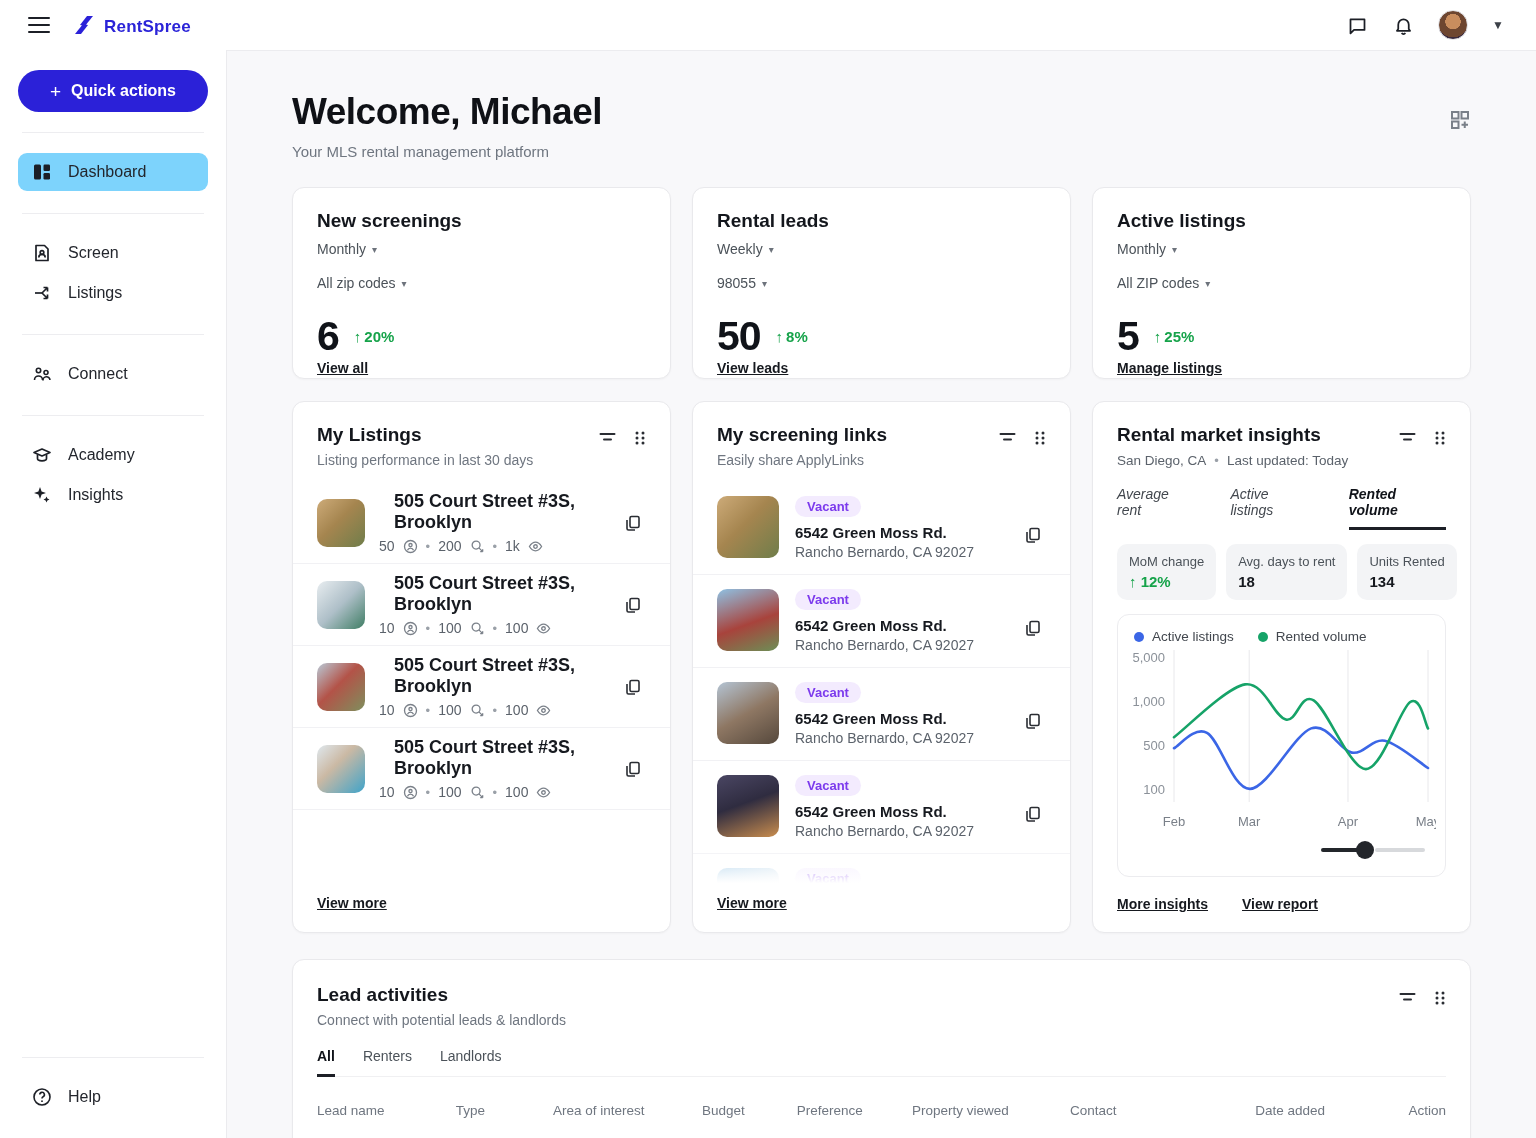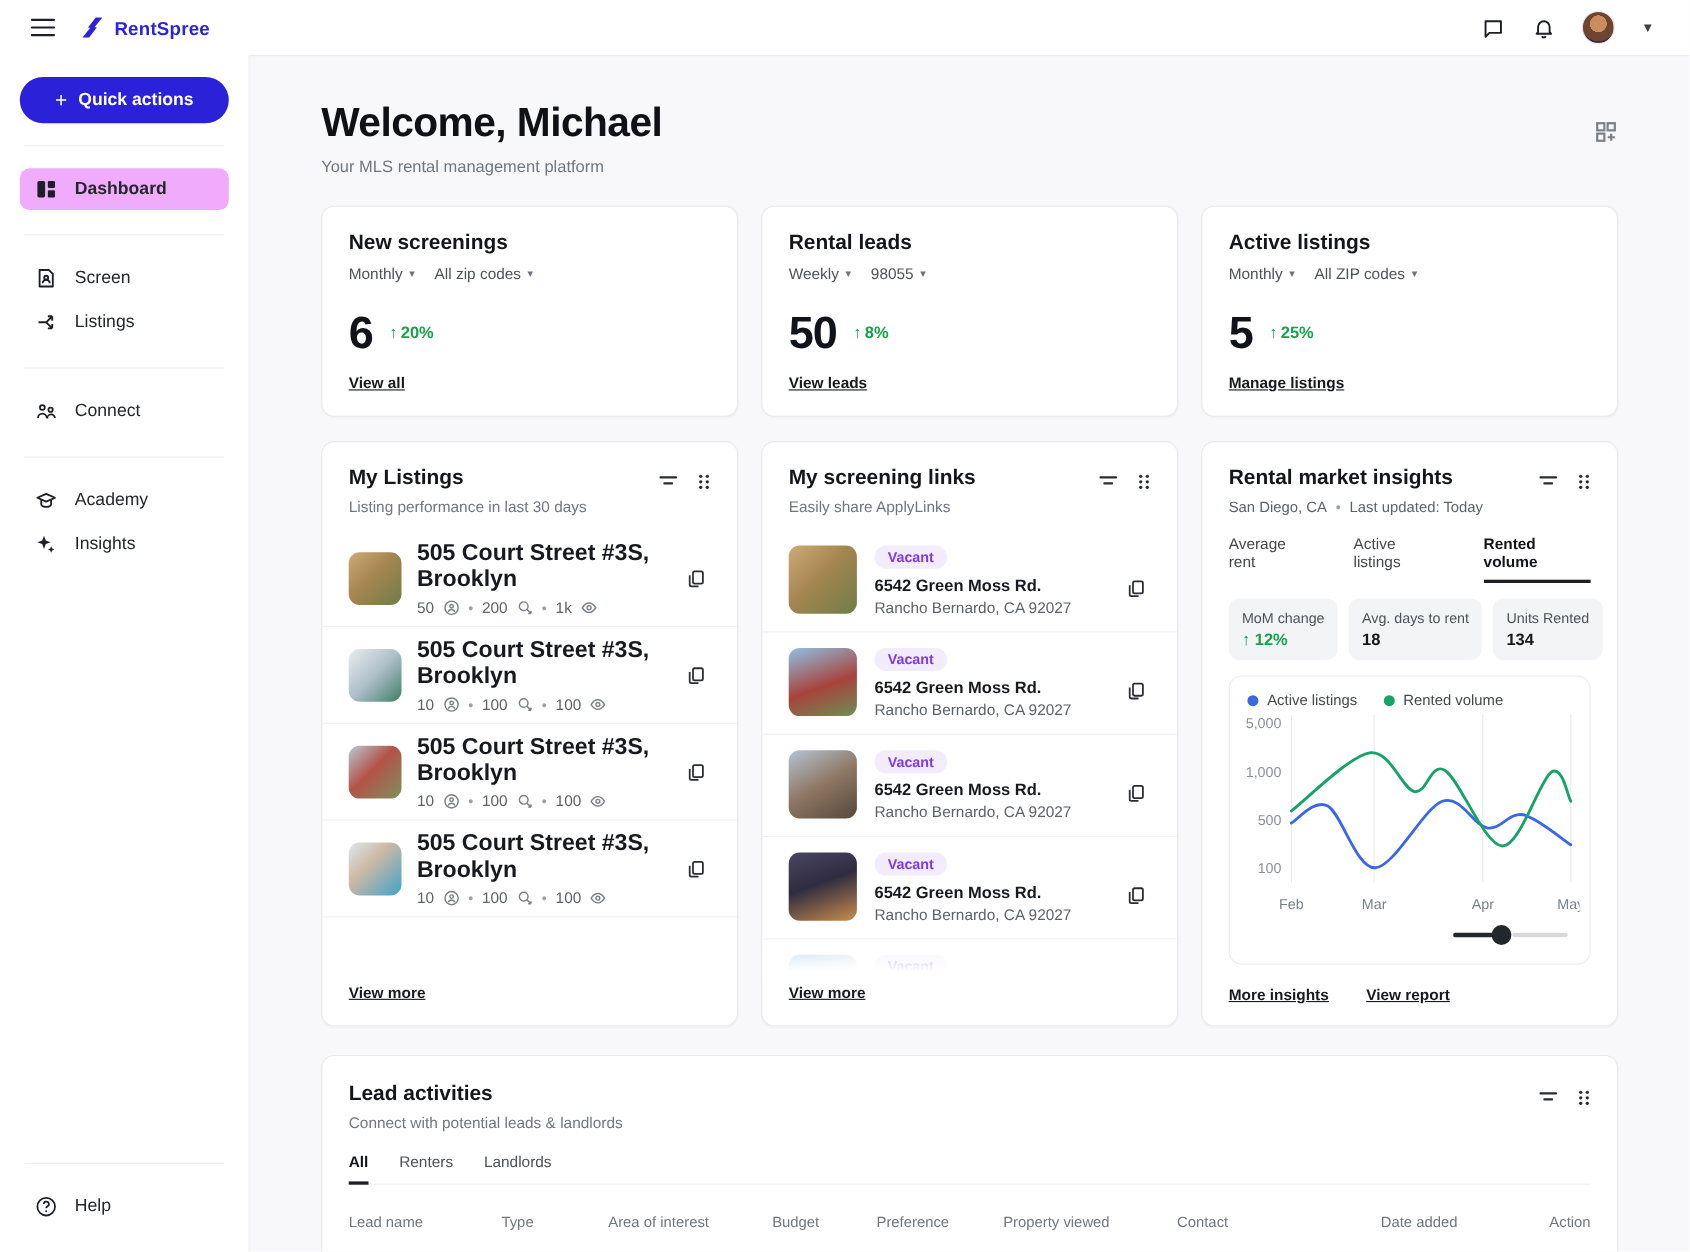--- a/index.html
+++ b/index.html
@@ -18,77 +18,77 @@
   .avatar { width:30px; height:30px; border-radius:50%; background:radial-gradient(circle at 50% 38%, #c98d5e 0 34%, #6e4630 35% 70%, #3a2a3d 71%); border:1px solid #e2e2e6; cursor:pointer; }
   .chev { color:#3c4048; font-size:12px; cursor:pointer; }
 
   
   .shell { display:flex; height:1088px; }
   .sidebar { width:227px; background:#fff; border-right:1px solid #ebebee; padding:20px 18px; display:flex; flex-direction:column; }
   .qa-btn { height:42px; border-radius:21px; background:#2b21d8; color:#fff; display:flex; align-items:center; justify-content:center; gap:10px; font-size:16px; font-weight:600; border:none; cursor:pointer; width:100%; }
   .qa-plus { font-size:19px; font-weight:400; line-height:1; }
   .side-div { height:1px; background:#ededf0; margin:20px 4px; }
   .side-item { display:flex; align-items:center; gap:16px; padding:9px 14px; border-radius:9px; font-size:16px; color:#23262d; cursor:pointer; margin-bottom:2px; }
-  .side-item.active { background:#f0abfc; font-weight:700;align-items:center; }
+  .side-item.active { background:#7dd3fc; font-weight:400;align-items:center; }
   .side-item .sicon { width:20px; height:20px; flex:0 0 20px; color:#23262d; }
   .side-spacer { flex:1; }
 
   
   .main { flex:1; background:#f8f8fa; border-top:1px solid #ececef; padding:40px 65px 13px 65px; overflow:hidden; position:relative; }
   .page-head { display:flex; justify-content:space-between; align-items:flex-start; }
   .page-title { font-size:37px; font-weight:800; letter-spacing:-.5px; color:#0f1116; }
   .page-sub { font-size:15px; color:#6f7680; margin-top:10px; }
   .widget-icon { color:#7a8089; cursor:pointer; margin-top:18px; }
 
   .grid3 { display:grid; grid-template-columns:repeat(3, 379px); gap:21px; }
   .card { background:#fff; border:1px solid #e9e9ec; border-radius:12px; box-shadow:0 1px 2px rgba(20,20,40,.03); }
 
   
   .stats-row { margin-top:27px; }
   .stat-card { padding:22px 24px; height:192px; display:flex; flex-direction:column; }
   .card-title { font-size:19px; font-weight:700; color:#13161c; }
-  .dd-row { display:flex; gap:18px; margin-top:9px; }
+  .dd-row { display:flex; gap:18px; margin-top:9px;flex-direction:column; }
   .dd { display:flex; align-items:center; gap:6px; font-size:14px; color:#4b5259; cursor:pointer; }
   .dd .caret { font-size:10px; color:#6d737c; }
   .value-row { display:flex; align-items:center; gap:15px; margin-top:22px; }
   .stat-value { font-size:41px; font-weight:800; letter-spacing:-1px; color:#101319; }
   .delta { font-size:15px; font-weight:700; color:#16a34a; display:flex; align-items:center; gap:3px; }
   .card-link { font-size:14px; font-weight:600; color:#16191f; text-decoration:underline; cursor:pointer; margin-top:auto; align-self:flex-start; }
 
   
   .mid-row { margin-top:22px; }
   .mid-card { height:532px; padding:22px 0 20px; display:flex; flex-direction:column; }
   .mid-head { display:flex; justify-content:space-between; align-items:flex-start; padding:0 24px; }
   .mid-sub { font-size:14px; color:#6f7680; margin-top:6px; }
   .head-icons { display:flex; gap:18px; margin-top:6px; }
   .hicon { color:#2a2d33; cursor:pointer; }
   .rows-wrap { margin-top:14px; }
 
   .listing-row { display:flex; align-items:center; gap:14px; padding:9px 24px; border-bottom:1px solid #f1f1f4; cursor:pointer; }
   .thumb { width:48px; height:48px; border-radius:10px; flex:0 0 48px; }
   .listing-info { flex:1; min-width:0; }
-  .listing-addr { font-size:21px; font-weight:700; color:#16191f; }
+  .listing-addr { font-size:18px; font-weight:700; color:#16191f;margin-left:15px; }
   .listing-stats { display:flex; align-items:center; gap:8px; margin-top:5px; font-size:14px; color:#5b626b; }
   .mini-icon { width:15px; height:15px; color:#7a8089; }
   .dot-sep { color:#9aa0a8; font-size:13px; }
   .copy-btn { color:#2a2d33; cursor:pointer; padding:4px; }
 
   .slink-row { display:flex; align-items:flex-start; gap:16px; padding:14px 24px; border-bottom:1px solid #f1f1f4; cursor:pointer; position:relative; }
   .thumb-lg { width:62px; height:62px; border-radius:10px; flex:0 0 62px; }
   .badge { display:inline-block; font-size:13px; font-weight:700; color:#7c3aed; background:#f3ebfe; border-radius:12px; padding:3px 12px; }
   .slink-addr { font-size:15px; font-weight:700; color:#16191f; margin-top:7px; }
   .slink-city { font-size:14px; color:#5b626b; margin-top:3px; }
   .slink-copy { margin-left:auto; margin-top:26px; }
   .slink-scroll { height:408px; overflow:hidden; position:relative; margin-top:14px; }
   .fade { position:absolute; left:0; right:0; bottom:0; height:46px; background:linear-gradient(180deg, rgba(255,255,255,0), #ffffff 85%); pointer-events:none; }
   .mid-foot { margin-top:auto; padding:0 24px; }
 
   
   .ins-sub { display:flex; align-items:center; gap:8px; font-size:13.5px; color:#5b626b; margin-top:7px; }
-  .ins-tabs { display:flex; gap:36px; padding:0 24px; margin-top:18px; }
+  .ins-tabs { display:flex; gap:36px; padding:0 24px; margin-top:18px;font-style:italic; }
   .ins-tab { font-size:14px; color:#42474e; padding-bottom:9px; cursor:pointer; border-bottom:3px solid transparent; }
   .ins-tab.active { font-weight:700; color:#101319; border-bottom-color:#1c1f26; }
   .chip-row { display:flex; gap:10px; padding:0 24px; margin-top:14px; }
   .chip { background:#f3f4f6; border-radius:10px; padding:10px 12px; flex:1; }
   .chip-label { font-size:13px; color:#4b5259; white-space:nowrap; }
   .chip-value { font-size:15px; font-weight:800; color:#15181e; margin-top:4px; }
   .chip-value.green { color:#16a34a; }
   .chart-box { margin:14px 24px 0; border:1px solid #ececef; border-radius:12px; padding:12px 12px 10px; }
   .legend { display:flex; gap:24px; align-items:center; padding:2px 4px 0; }
   .legend-item { display:flex; align-items:center; gap:8px; font-size:13.5px; color:#42474e; }

